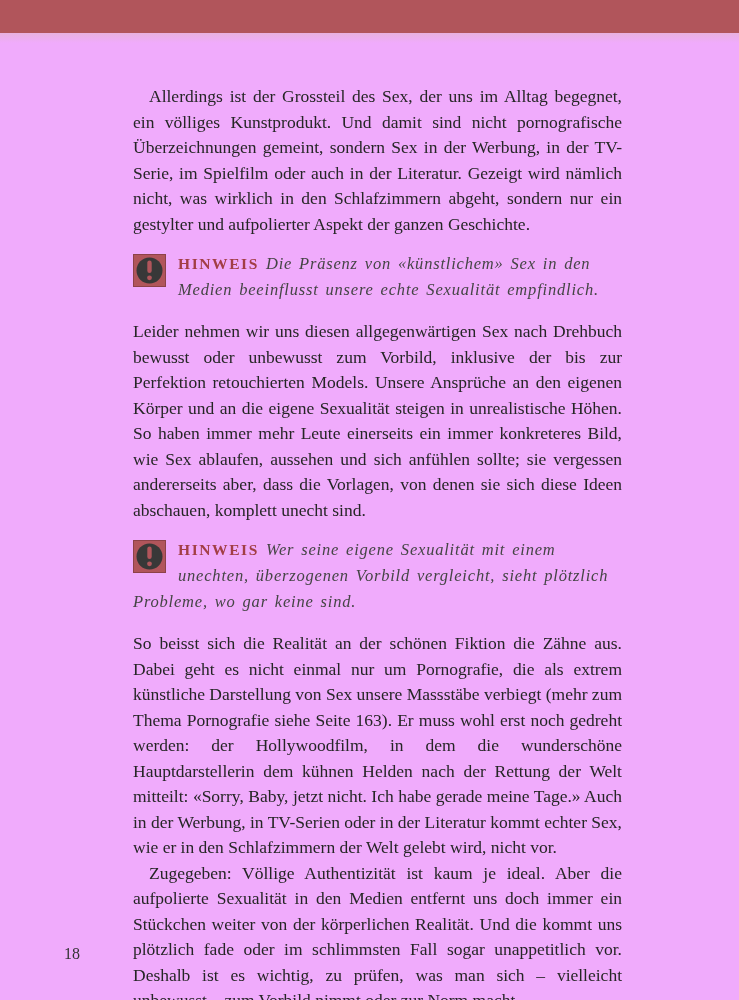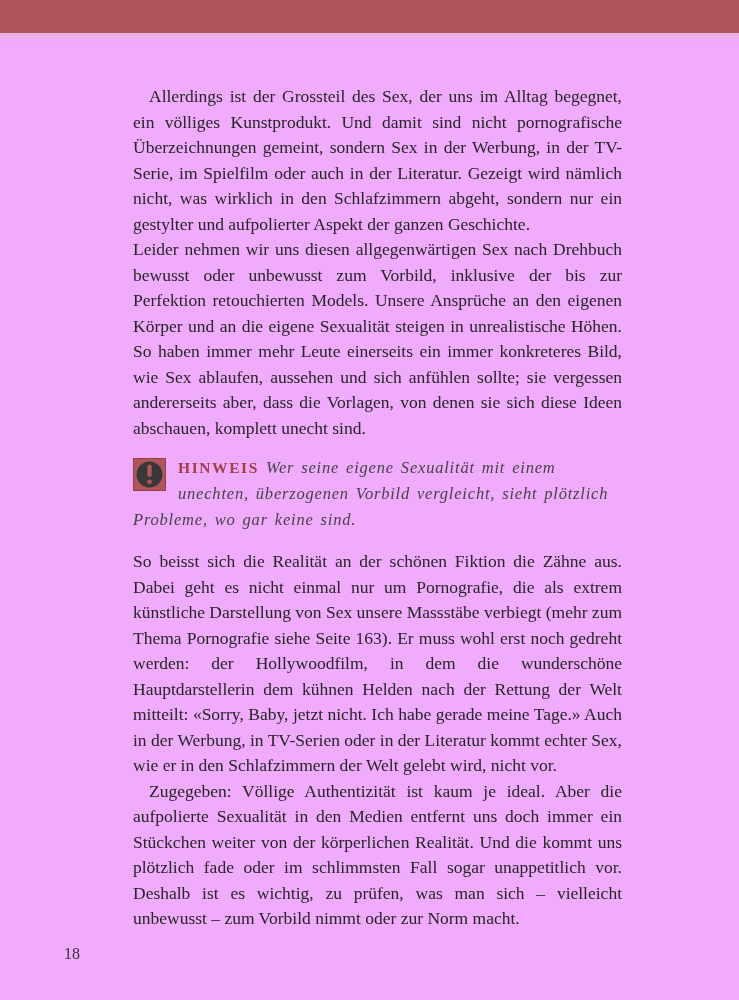--- a/index.html
+++ b/index.html
@@ -94,20 +94,34 @@
 <body>
 
 <div class="page">
 
   <div class="top-bar"></div>
 
   <div class="text-block">
 
     <p class="indent-first">Allerdings ist der Grossteil des Sex, der uns im Alltag begegnet, ein völliges Kunstprodukt. Und damit sind nicht pornografische Überzeichnungen gemeint, sondern Sex in der Werbung, in der TV-Serie, im Spielfilm oder auch in der Literatur. Gezeigt wird nämlich nicht, was wirklich in den Schlafzimmern abgeht, sondern nur ein gestylter und aufpolierter Aspekt der ganzen Geschichte.</p>
 
+    <div class="hinweis">
+      <span class="hinweis-icon-box">
+        <svg width="33" height="33" viewBox="0 0 33 33" aria-hidden="true">
+          <rect x="0.5" y="0.5" width="32" height="32" fill="#b1555b" stroke="#8d4248" stroke-width="1"></rect>
+          <circle cx="16.5" cy="16.5" r="13" fill="#383838"></circle>
+          <rect x="14.3" y="6.5" width="4.4" height="12.5" rx="2.2" fill="#b1555b"></rect>
+          <circle cx="16.5" cy="23.8" r="2.4" fill="#b1555b"></circle>
+        </svg>
+      </span>
+      <p class="hinweis-text">
+        <span class="hinweis-label">HINWEIS</span>
+        <span>Die Präsenz von «künstlichem» Sex in den Medien beeinflusst unsere echte Sexualität empfindlich.</span>
+      </p>
+    </div>
 
     <p>Leider nehmen wir uns diesen allgegenwärtigen Sex nach Drehbuch bewusst oder unbewusst zum Vorbild, inklusive der bis zur Perfektion retouchierten Models. Unsere Ansprüche an den eigenen Körper und an die eigene Sexualität steigen in unrealistische Höhen. So haben immer mehr Leute einerseits ein immer konkreteres Bild, wie Sex ablaufen, aussehen und sich anfühlen sollte; sie vergessen andererseits aber, dass die Vorlagen, von denen sie sich diese Ideen abschauen, komplett unecht sind.</p>
 
     <div class="hinweis">
       <span class="hinweis-icon-box">
         <svg width="33" height="33" viewBox="0 0 33 33" aria-hidden="true">
           <rect x="0.5" y="0.5" width="32" height="32" fill="#b1555b" stroke="#8d4248" stroke-width="1"></rect>
           <circle cx="16.5" cy="16.5" r="13" fill="#383838"></circle>
           <rect x="14.3" y="6.5" width="4.4" height="12.5" rx="2.2" fill="#b1555b"></rect>
           <circle cx="16.5" cy="23.8" r="2.4" fill="#b1555b"></circle>

